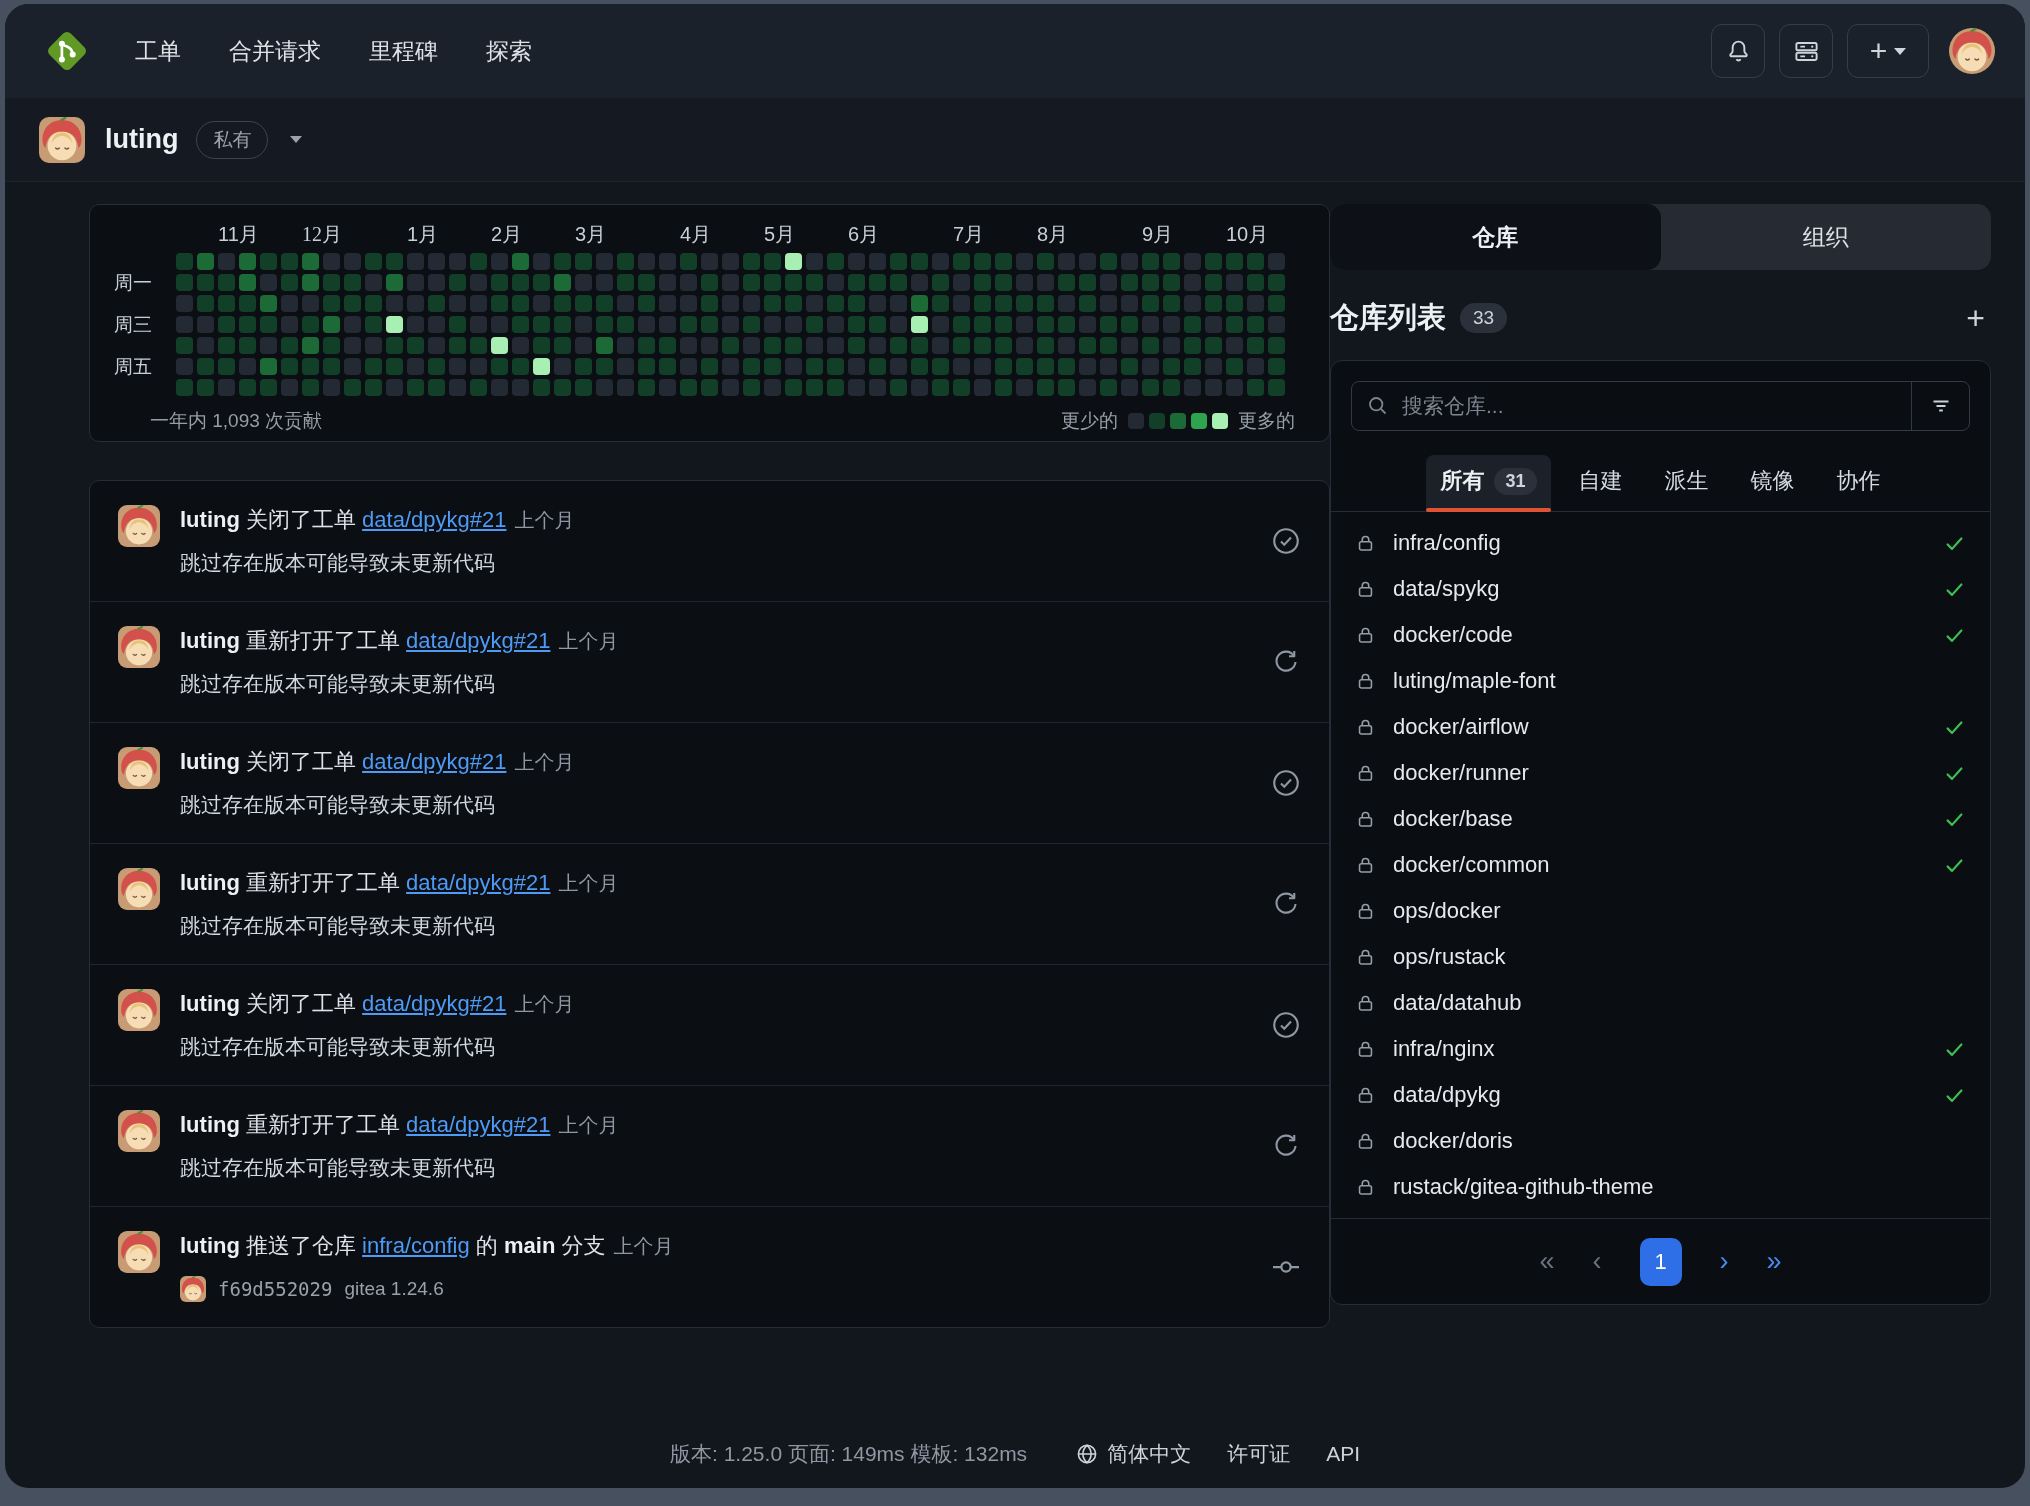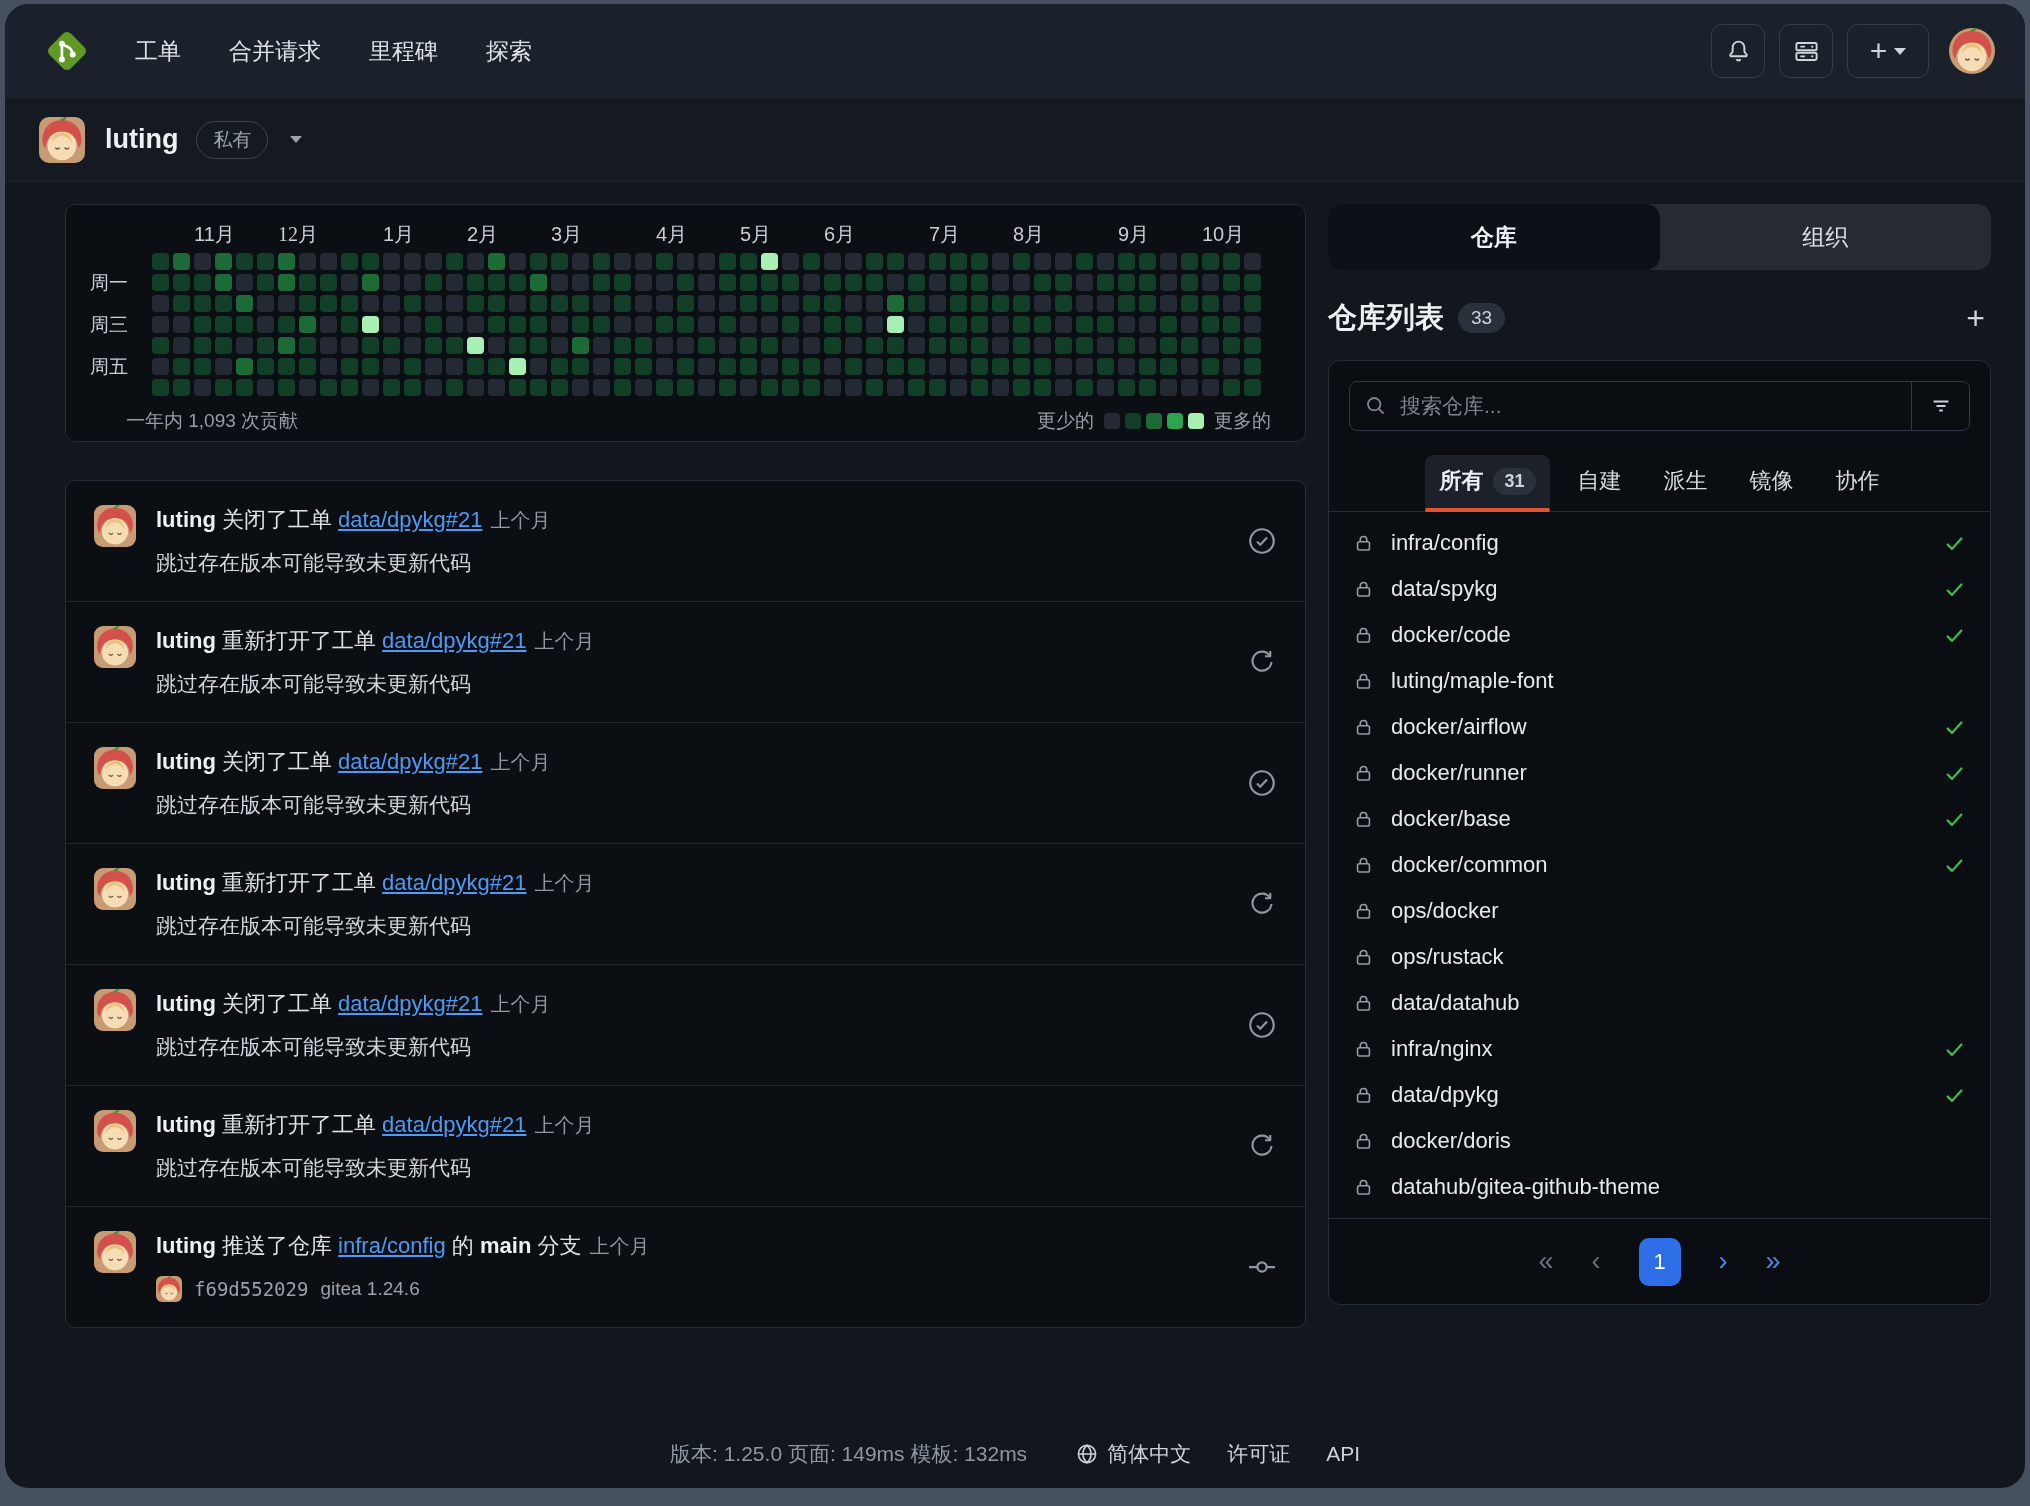--- a/index.html
+++ b/index.html
@@ -29,21 +29,21 @@
   .avatar svg{display:block;width:100%;height:100%}
   .nav-avatar{width:46px;height:46px;margin-left:6px}
   
   .profile-bar{height:84px;background:var(--bg-profile);display:flex;align-items:center;padding:0 34px;border-bottom:1px solid #1d232c}
   .profile-avatar{width:46px;height:46px;border-radius:10px;overflow:hidden}
   .profile-avatar svg{display:block;width:100%;height:100%}
   .profile-name{font-size:27px;font-weight:bold;margin-left:20px;color:#eef1f4}
   .pill-badge{margin-left:18px;border:1px solid #3d444e;border-radius:999px;padding:5px 16px;font-size:19px;color:#9aa2ac}
   .profile-caret{margin-left:22px;border-top-color:#9aa2ac;cursor:pointer}
   
-  .main{display:flex;gap:22px;padding:22px 34px 0 60px;align-items:flex-start}
+  .main{display:flex;padding:22px 34px 0 84px;align-items:flex-start}
   .col-left{width:1241px;flex:0 0 auto}
   .col-right{flex:1}
   .card{background:var(--bg-card);border:1px solid var(--border);border-radius:10px}
   
   .heat-card{height:238px;padding:14px 24px 10px 24px}
   .heat-grid{display:grid;grid-template-columns:58px repeat(53,17px);grid-template-rows:30px repeat(7,17px);
              column-gap:4px;row-gap:4px}
   .month-label{font-size:20px;color:#c8cfd6;white-space:nowrap;align-self:center}
   .day-label{font-size:19px;color:#c8cfd6;align-self:center;grid-column:1}
   .heat-cell{width:17px;height:17px;border-radius:4px}
@@ -953,21 +953,21 @@
                 <path d="M8.3 10V7.6a3.7 3.7 0 0 1 7.4 0V10"></path>
                 <rect x="5.2" y="10" width="13.6" height="9.4" rx="2"></rect>
               </svg>
               <span class="repo-name">docker/doris</span>
             </div>
             <div class="repo-row">
               <svg class="lock" viewBox="0 0 24 24" fill="none" stroke="currentColor" stroke-width="1.8">
                 <path d="M8.3 10V7.6a3.7 3.7 0 0 1 7.4 0V10"></path>
                 <rect x="5.2" y="10" width="13.6" height="9.4" rx="2"></rect>
               </svg>
-              <span class="repo-name">datahub/gitea-github-theme</span>
+              <span class="repo-name">rustack/gitea-github-theme</span>
             </div>
           </div>
         <div class="pagination" id="pagination">
             <button class="page-btn disabled">«</button>
             <button class="page-btn disabled">‹</button>
             <button class="page-btn current">1</button>
             <button class="page-btn">›</button>
             <button class="page-btn">»</button>
           </div>
       </section>

